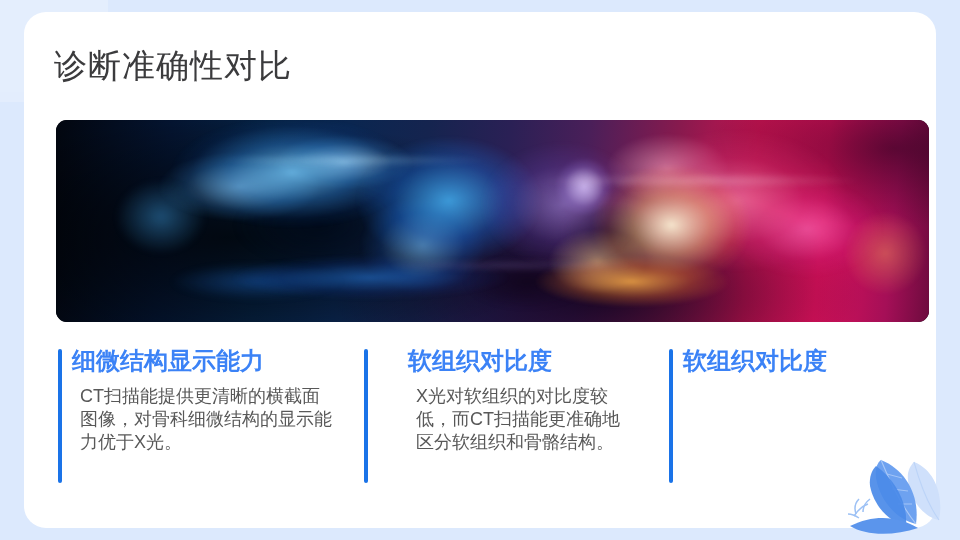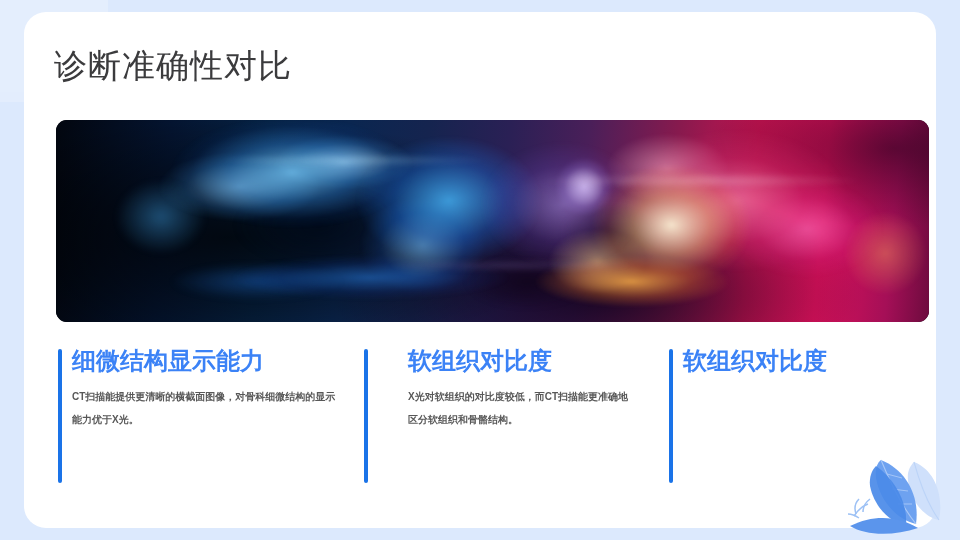--- a/index.html
+++ b/index.html
@@ -196,25 +196,24 @@
     background: #1a73e8;
   }
   .col-title {
     font-size: 24px;
     line-height: 30px;
     color: #3b82f6;
     margin: 0 0 9px 0;
     white-space: nowrap;
   }
   .col-body {
-    font-size: 10px;
+    font-size: 18px;
     line-height: 23px;
     color: #585858;
-    margin: 0;
-    font-weight: bold;
+    margin: 8px;
   }
 
   .col-1 { left: 34px;  width: 283px; }
   .col-2 { left: 340px; width: 272px; padding-left: 44px; }
   .col-3 { left: 645px; width: 268px; }
 
   
   .leaves {
     position: absolute;
     right: 0px;

